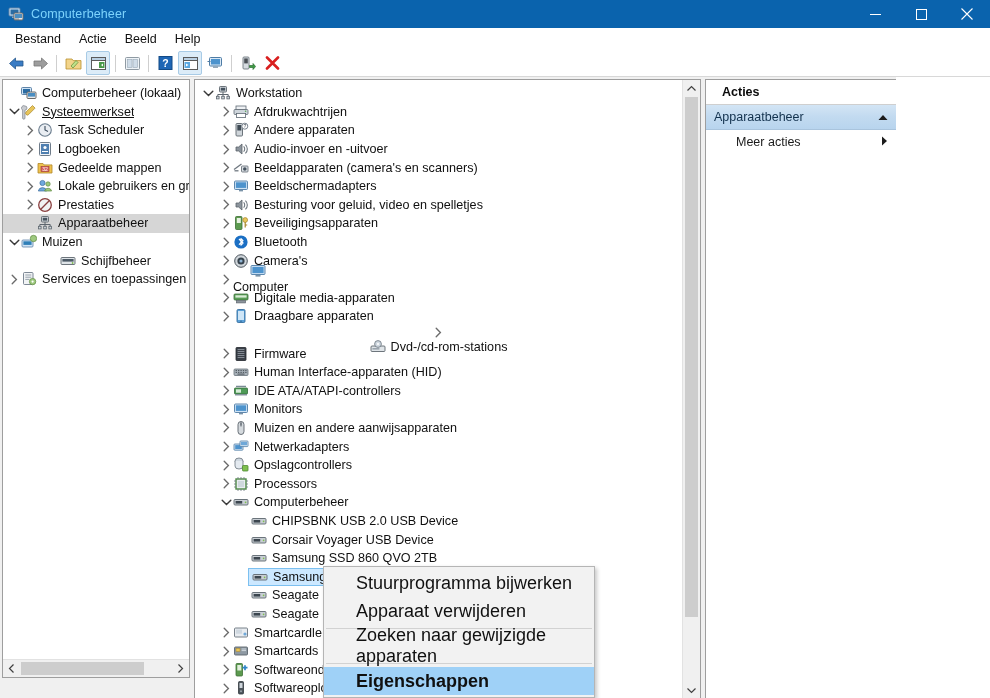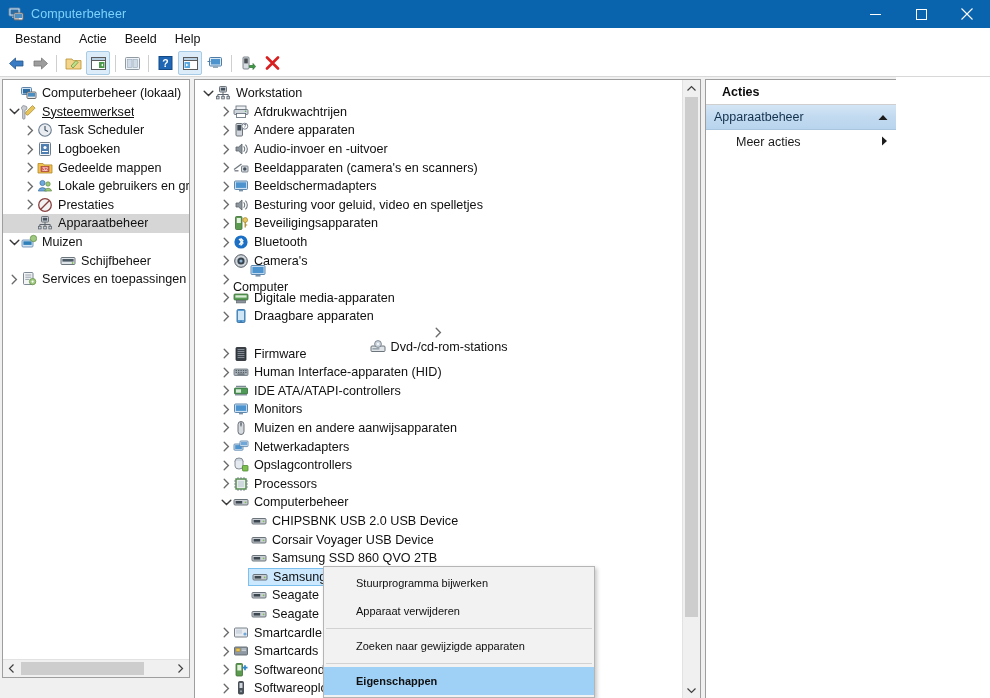--- a/index.html
+++ b/index.html
@@ -69,21 +69,21 @@
   .vs-arrow{height:17px;display:flex;align-items:center;justify-content:center;color:#606060;}
   .vs-track{position:absolute;left:0;right:0;top:17px;bottom:17px;}
   .vs-thumb{position:absolute;left:2px;right:2px;background:#cdcdcd;}
   .hscroll{position:absolute;left:0;right:0;bottom:0;height:17px;background:#f0f0f0;border-top:1px solid #e2e2e2;}
   .hs-arrow{position:absolute;top:0;width:17px;height:17px;display:flex;align-items:center;justify-content:center;color:#606060;}
   .hs-thumb{position:absolute;top:2px;bottom:2px;background:#cdcdcd;}
 
   
   .ctxmenu{position:absolute;background:#f2f2f2;border:1px solid #b5b5b5;
            box-shadow:2px 2px 4px rgba(0,0,0,.22);padding:2px 0;z-index:50;}
-  .ctx-item{height:28px;display:flex;align-items:center;padding-left:32px;font-size:11px;color:#101010;}
+  .ctx-item{height:28px;display:flex;align-items:center;padding-left:32px;font-size:18px;color:#101010;}
   .ctx-item.hl{background:#9fd1f7;font-weight:bold;}
   .ctx-sep{height:1px;background:#d2d2d2;margin:3px 2px;}
 </style>
 </head>
 <body>
 
 <div class="app">
 
   <div class="titlebar">
     <span class="title-icon">

